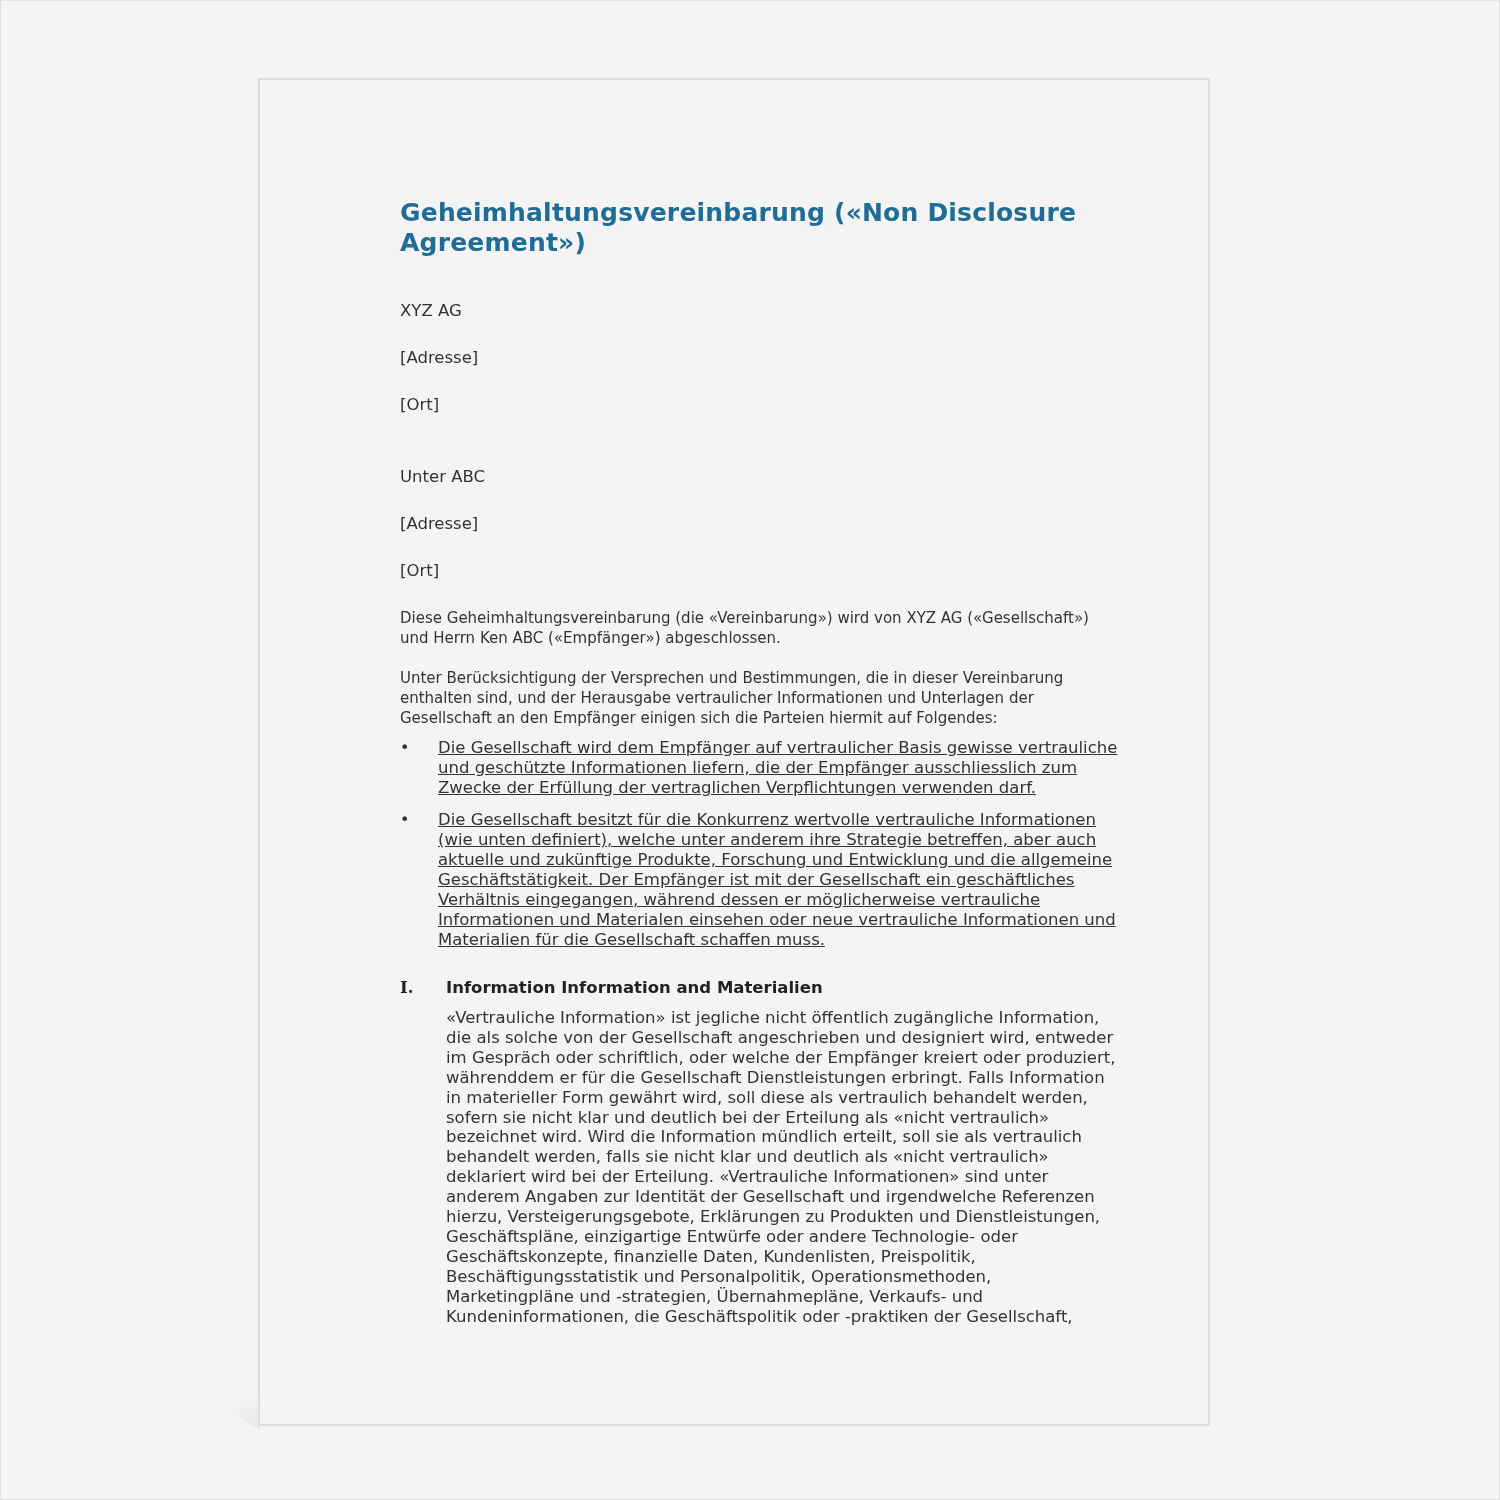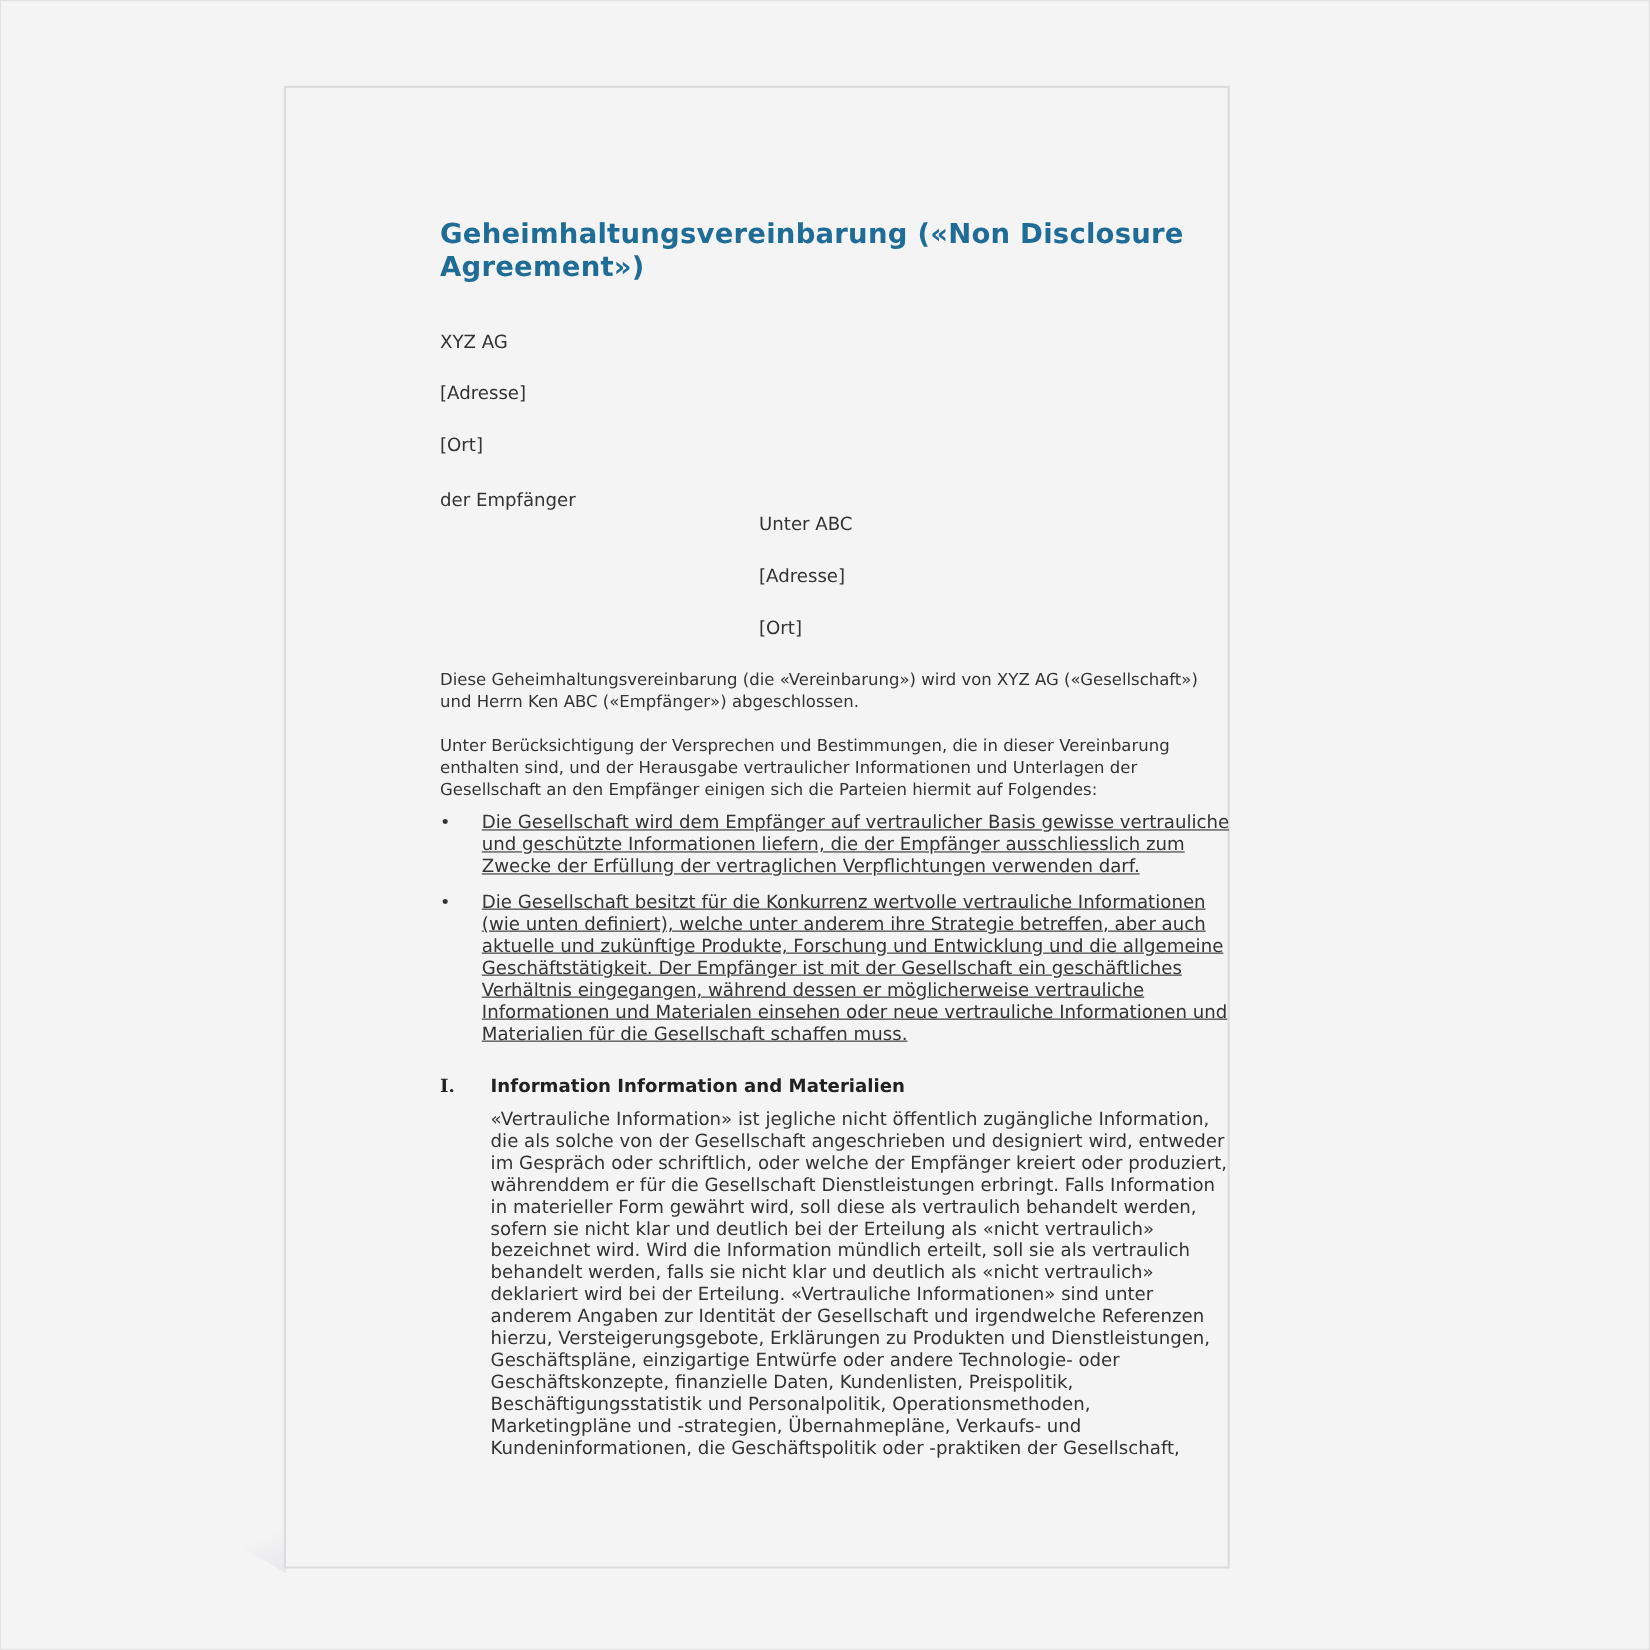--- a/index.html
+++ b/index.html
@@ -19,21 +19,21 @@
       position: absolute;
       left: 0; top: 0;
       width: 1498px; height: 1498px;
       border: 1px solid #e2e2e2;
       pointer-events: none;
     }
     .page {
       position: absolute;
       left: 258px;
       top: 78px;
-      width: 860px;
+      width: 952px;
       height: 1348px;
       background: #f4f4f4;
       border: 2px solid #dcdcdc;
       box-sizing: border-box;
     }
     .page-shadow {
       position: absolute;
       left: 190px;
       top: 1390px;
       width: 70px;
@@ -139,21 +139,20 @@
 
     <div class="parties">
       <div class="party-row">
         <div class="party-lines">
           <div>XYZ AG</div>
           <div>[Adresse]</div>
           <div>[Ort]</div>
         </div>
       </div>
       <div class="party-row">
-        <div class="party-label">der Empfänger</div>
         <div class="party-lines">
           <div>Unter ABC</div>
           <div>[Adresse]</div>
           <div>[Ort]</div>
         </div>
       </div>
     </div>
 
     <p class="para">Diese Geheimhaltungsvereinbarung (die «Vereinbarung») wird von XYZ AG («Gesellschaft») und Herrn Ken ABC («Empfänger») abgeschlossen.</p>
     <p class="para" style="margin-bottom:10px">Unter Berücksichtigung der Versprechen und Bestimmungen, die in dieser Vereinbarung enthalten sind, und der Herausgabe vertraulicher Informationen und Unterlagen der Gesellschaft an den Empfänger einigen sich die Parteien hiermit auf Folgendes:</p>

